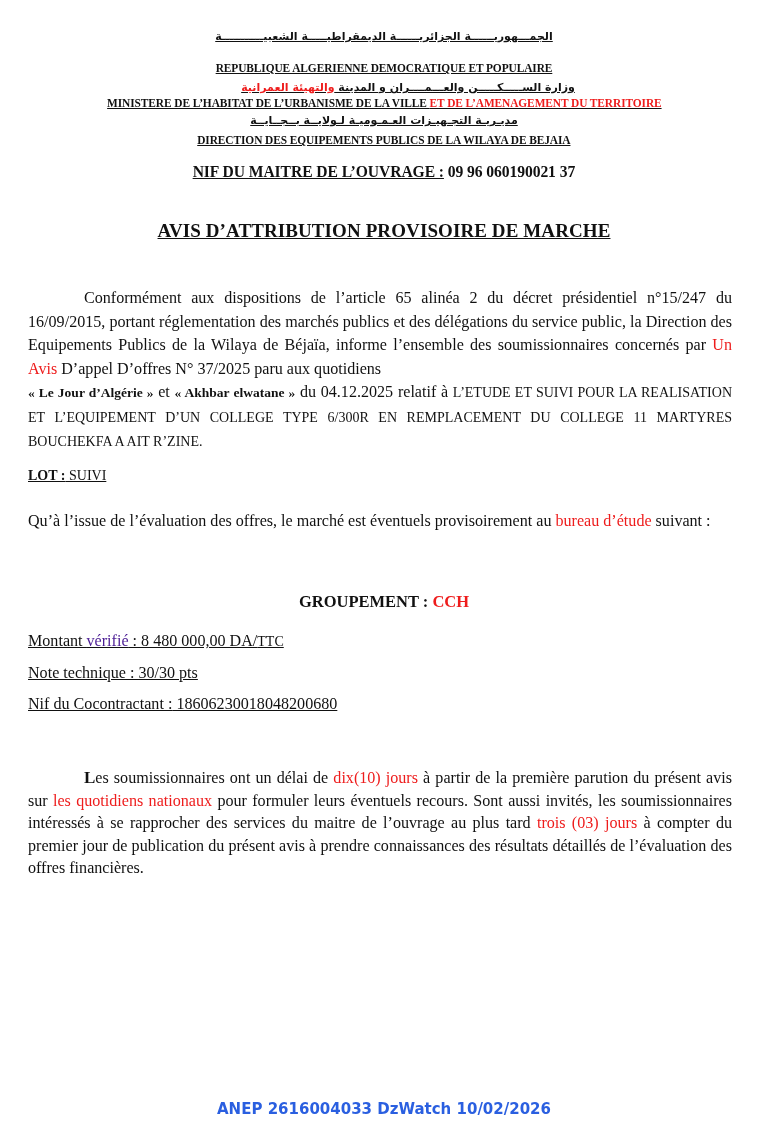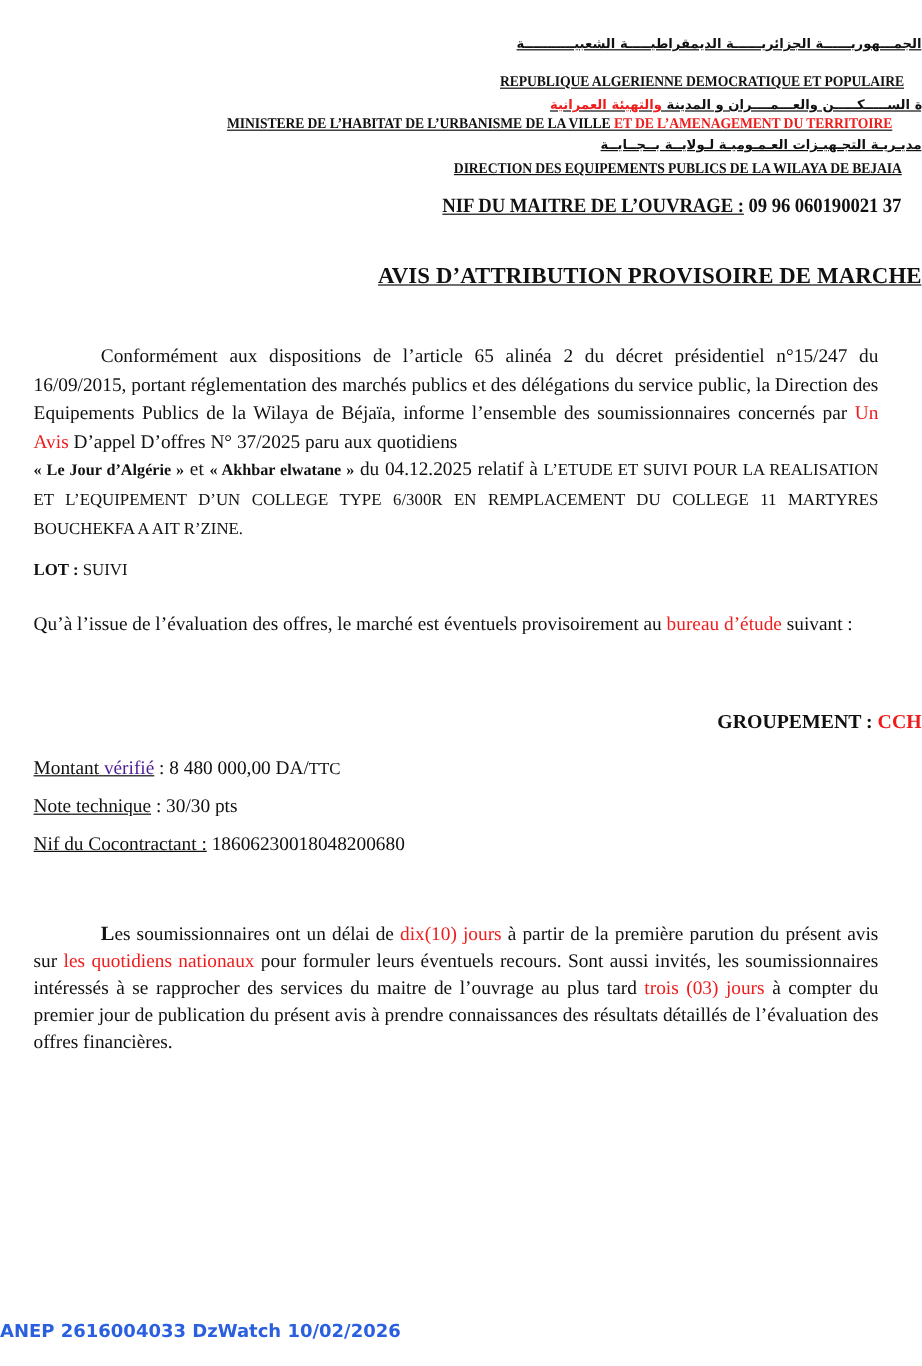--- a/index.html
+++ b/index.html
@@ -1,33 +1,33 @@
 <!DOCTYPE html>
 <html><head>
 <meta charset="utf-8">
 <style>
   html, body { margin: 0; padding: 0; background: #ffffff; }
   body { width: 768px; height: 1138px; position: relative; overflow: hidden;
          font-family: "Liberation Serif", serif; color: #111; }
-  .c { position: absolute; left: 0; width: 768px; text-align: right; }
+  .c { position: absolute; left: 0; width: 768px; text-align: center; }
   .u { text-decoration: underline; }
   .b { font-weight: bold; }
   .red { color: #ee1c1c; }
   .green { color: #4c1d95; }
   .hdr-ar { font-family: "DejaVu Sans", sans-serif; font-weight: bold; font-size: 11px; }
   .hdr { font-family: "Liberation Serif", serif; font-weight: bold; font-size: 12.4px;
          letter-spacing: -0.1px; }
   .hdr-cond { transform: scaleX(0.92); transform-origin: center; display: inline-block; }
   .title { font-weight: bold; font-size: 19px; text-decoration: underline; letter-spacing: 0.1px; }
   .para { position: absolute; left: 28px; width: 704px; font-size: 16.1px; line-height: 23.5px;
           text-align: justify; }
   .para .indent { display: inline-block; width: 56px; }
   .small-caps { font-size: 14px; }
-  .line { position: absolute; left: 28px; font-size: 16.1px; }
-  .footer { position: absolute; left: 0; width: 768px; top: 1100px; 
+  .line { position: absolute; left: 28px; font-size: 16.1px; text-decoration: underline; }
+  .footer { position: absolute; left: 0; width: 768px; top: 1100px; text-align: center;
             font-family: "DejaVu Sans", sans-serif; font-weight: bold; font-size: 15px;
             color: #2a5fe0; }
 </style>
 </head>
 <body>
 
 <div class="c hdr-ar u" style="top:30px;" dir="rtl">الجمـــهوريــــــة الجزائريــــــة الديمقراطيـــــة الشعبيـــــــــــة</div>
 
 <div class="c hdr" style="top:61px;">
   <span class="u hdr-cond">REPUBLIQUE ALGERIENNE DEMOCRATIQUE ET POPULAIRE</span>

